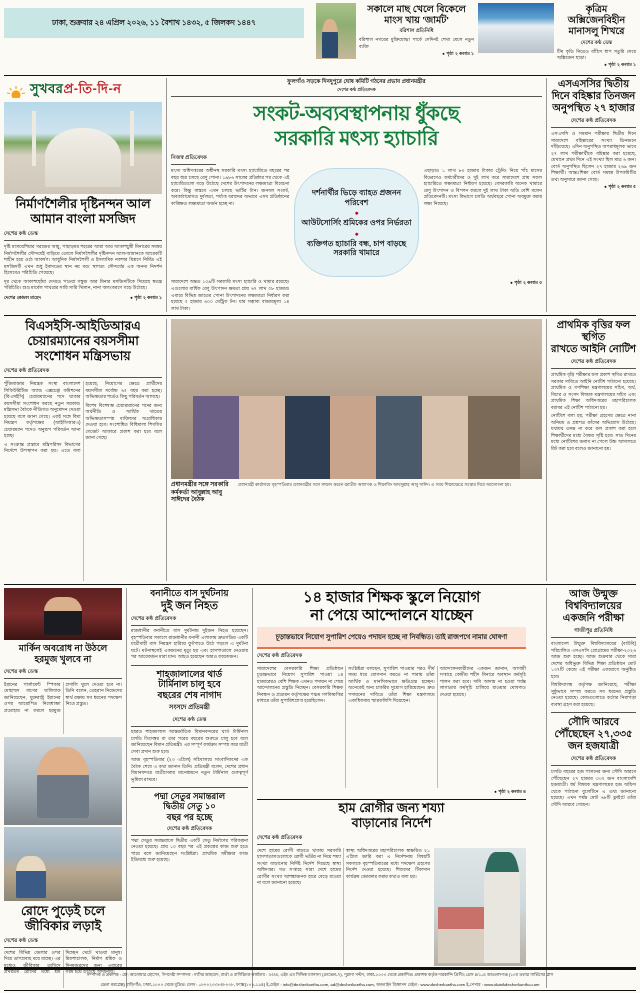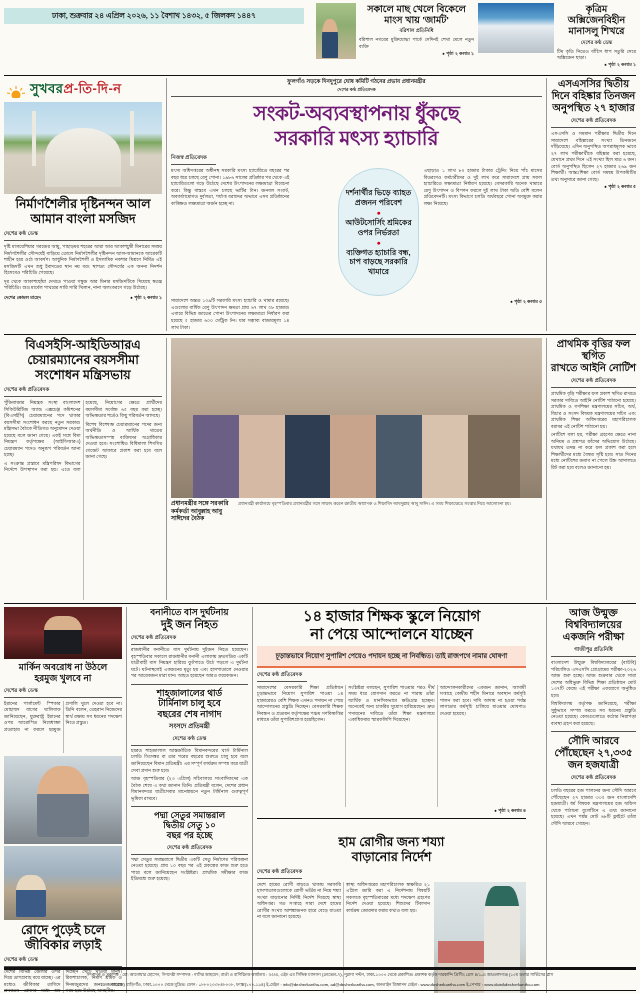--- a/index.html
+++ b/index.html
@@ -18,21 +18,21 @@
   .sheshpata {
     font-size: 10px; line-height: 1.15; text-align: center; color: #111;
     width: 46px; border-right: 1px solid #333; padding-right: 5px; font-weight: bold;
   }
   .logo {
     font-size: 33px; line-height: 1; font-weight: bold; letter-spacing: -0.5px;
     color: #0a0a0a; padding-left: 9px; font-family: "DejaVu Sans", sans-serif;
     white-space: nowrap;
   }
   .dateband {
-    margin-top: 5px; background: #c8e6e4; height: 16px; width: 300px;
+    margin-top: 5px; background: #c8e6e4; height: 30px; width: 300px;
     display: flex; align-items: center; justify-content: center;
     font-size: 7.5px; font-weight: bold; color: #1a1a1a; letter-spacing: -0.1px;
   }
   .mh-teasers { display: flex; flex: 1; gap: 4px; padding-left: 4px; }
   .teaser { flex: 1; display: flex; gap: 3px; }
   .teaser-pic { width: 40px; height: 56px; flex: 0 0 40px; }
   .teaser-pic.wide { width: 76px; flex: 0 0 76px; height: 50px; }
   .teaser-body { flex: 1; min-width: 0; }
   .teaser-h {
     font-size: 9.5px; line-height: 1.18; font-weight: bold; color: #111; text-align: center;
@@ -49,21 +49,21 @@
   .grid { display: flex; gap: 4px; margin-top: 3px; }
   .col-a { width: 158px; }
   .col-mid { flex: 1; }
   .col-z { width: 90px; }
   .vline { border-left: 0.5px solid #999; }
 
   
   .hl1 { font-size: 15px; line-height: 1.18; font-weight: bold; color: #0d0d0d; text-align: center; letter-spacing: -0.2px; }
   .hl2 { font-size: 12.5px; line-height: 1.2; font-weight: bold; color: #0d0d0d; text-align: center; }
   .hl3 { font-size: 10px; line-height: 1.2; font-weight: bold; color: #0d0d0d; text-align: center; }
-  .hl-huge { font-size: 20px; line-height: 1.22; font-weight: bold; color: #701a75; text-align: center; letter-spacing: -0.4px; }
+  .hl-huge { font-size: 20px; line-height: 1.22; font-weight: bold; color: #15803d; text-align: center; letter-spacing: -0.4px; }
   .byline { font-size: 5.4px; font-weight: bold; color: #333; margin: 3px 0 2px 0; }
   .byline.ctr { text-align: center; }
   .bodytxt { font-size: 4.6px; line-height: 1.42; color: #1c1c1c; text-align: justify; }
   .bodytxt p { margin-bottom: 2px; }
   .jump { font-size: 4.6px; font-weight: bold; text-align: right; color: #111; }
   .cols2 { column-count: 2; column-gap: 5px; column-rule: 0.5px solid #bbb; }
   .cols3 { column-count: 3; column-gap: 5px; column-rule: 0.5px solid #bbb; }
 
   
   .ph { position: relative; overflow: hidden; background: #d8d4cc; }
@@ -72,21 +72,20 @@
   
   .sukhbar { display: flex; align-items: center; gap: 4px; padding: 1px 0 2px 2px; }
   .sun { width: 20px; height: 12px; position: relative; }
   .sukh-title { font-size: 13px; font-weight: bold; color: #0a5d2e; letter-spacing: 0.5px; }
   .sukh-title .red { color: #c1272d; }
 
   
   .bulletbox {
     background: #e4f2f6; border-radius: 40px; padding: 19px 6px; text-align: center;
     border: 0.5px solid #b9d9e4;
-    margin-left: 44px;
   }
   .bulletbox .b { font-size: 7.6px; line-height: 1.25; font-weight: bold; color: #111; }
   .dot { color: #d0021b; font-size: 7px; line-height: 1; margin: 2px 0; }
 
   .tintbox { background: #fbe3d8; padding: 5px 6px; text-align: center; border-bottom: 2px solid #e8734a; }
   .tintbox .t { font-size: 6.6px; line-height: 1.4; font-weight: bold; color: #222; }
 
   
   .footer { position: absolute; left: 4px; right: 4px; bottom: 2px; }
   .foot-txt { font-size: 4.2px; line-height: 1.55; color: #1a1a1a; text-align: center; padding: 2px 4px; }
@@ -328,21 +327,21 @@
       <div class="byline">দেশের কণ্ঠ প্রতিবেদক</div>
       <div class="rule-thin" style="width:50px;"></div>
       <div class="bodytxt cols3" style="margin-top:3px;height:122px;">
         <p>সারাদেশের বেসরকারি শিক্ষা প্রতিষ্ঠানে চূড়ান্তভাবে নিয়োগ সুপারিশ পাওয়া ১৪ হাজারেরও বেশি শিক্ষক এখনও পদায়ন না পেয়ে আন্দোলনের প্রস্তুতি নিচ্ছেন। বেসরকারি শিক্ষক নিবন্ধন ও প্রত্যয়ন কর্তৃপক্ষের পঞ্চম গণবিজ্ঞপ্তির মাধ্যমে তাঁরা সুপারিশপ্রাপ্ত হয়েছিলেন।</p>
         <p>সংশ্লিষ্টরা বলছেন, সুপারিশ পাওয়ার পরও দীর্ঘ সময় ধরে যোগদান করতে না পারায় তাঁরা আর্থিক ও মানসিকভাবে ক্ষতিগ্রস্ত হচ্ছেন। অনেকেই অন্য চাকরির সুযোগ হারিয়েছেন। দ্রুত পদায়নের দাবিতে তাঁরা শিক্ষা মন্ত্রণালয়ে একাধিকবার স্মারকলিপি দিয়েছেন।</p>
         <p>আন্দোলনকারীদের একজন জানান, আগামী সপ্তাহে কেন্দ্রীয় শহীদ মিনারে অবস্থান কর্মসূচি পালন করা হবে। দাবি আদায় না হওয়া পর্যন্ত লাগাতার কর্মসূচি চালিয়ে যাওয়ার ঘোষণাও দেওয়া হয়েছে।</p>
       </div>
       <div class="jump">● পৃষ্ঠা ২ কলাম ৪</div>
 
       <div class="rule" style="margin-top:3px;"></div>
-      <div class="hl2" style="margin-top:16px;">হাম রোগীর জন্য শয্যা</div>
+      <div class="hl2" style="margin-top:1px;">হাম রোগীর জন্য শয্যা</div>
       <div class="hl2">বাড়ানোর নির্দেশ</div>
       <div class="byline">দেশের কণ্ঠ প্রতিবেদক</div>
       <div class="rule-thin" style="width:45px;"></div>
       <div style="display:flex;gap:4px;margin-top:3px;">
         <div class="bodytxt cols2" style="flex:1;height:118px;">
           <p>দেশে হামের রোগী বাড়তে থাকায় সরকারি হাসপাতালগুলোকে রোগী ভর্তির না নিয়ে শয্যা সংখ্যা বাড়ানোর নির্দিষ্ট নির্দেশ দিয়েছে স্বাস্থ্য অধিদপ্তর। গত সপ্তাহে সারা দেশে হামের রোগীর সংখ্যা আশঙ্কাজনক হারে বেড়ে যাওয়া না বলে জানানো হয়েছে।</p>
           <p>স্বাস্থ্য অধিদপ্তরের মহাপরিচালক স্বাক্ষরিত ২১ এপ্রিল জারি করা এ নির্দেশনায় বিষয়টি সকলকে বৃহস্পতিবারের মধ্যে পদক্ষেপ গ্রহণের নির্দেশ দেওয়া হয়েছে। শিশুদের টিকাদান কার্যক্রম জোরদার করার কথাও বলা হয়।</p>
         </div>
         <div class="ph nurse" style="flex:0 0 92px;height:118px;"></div>
       </div>

